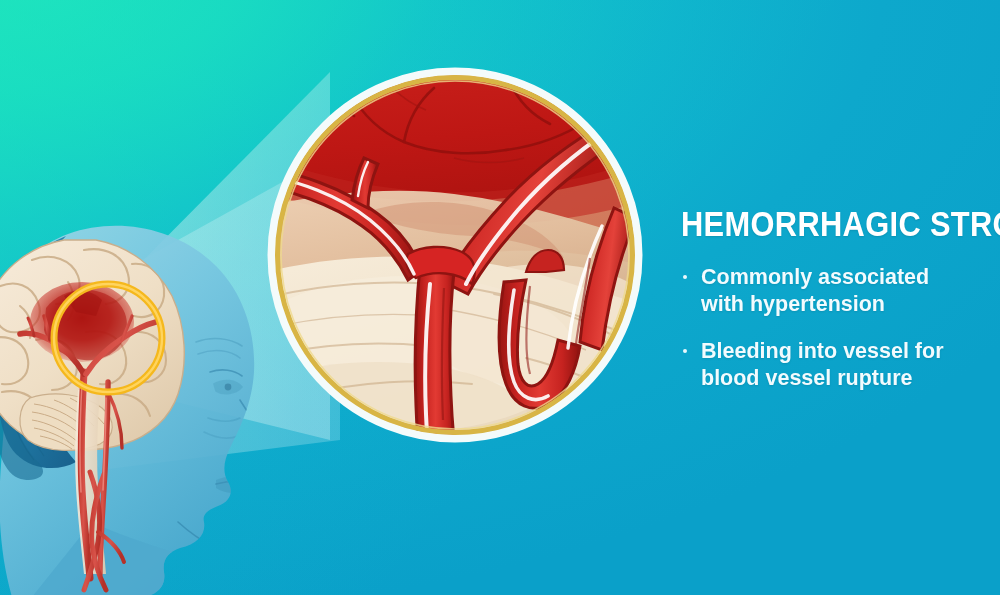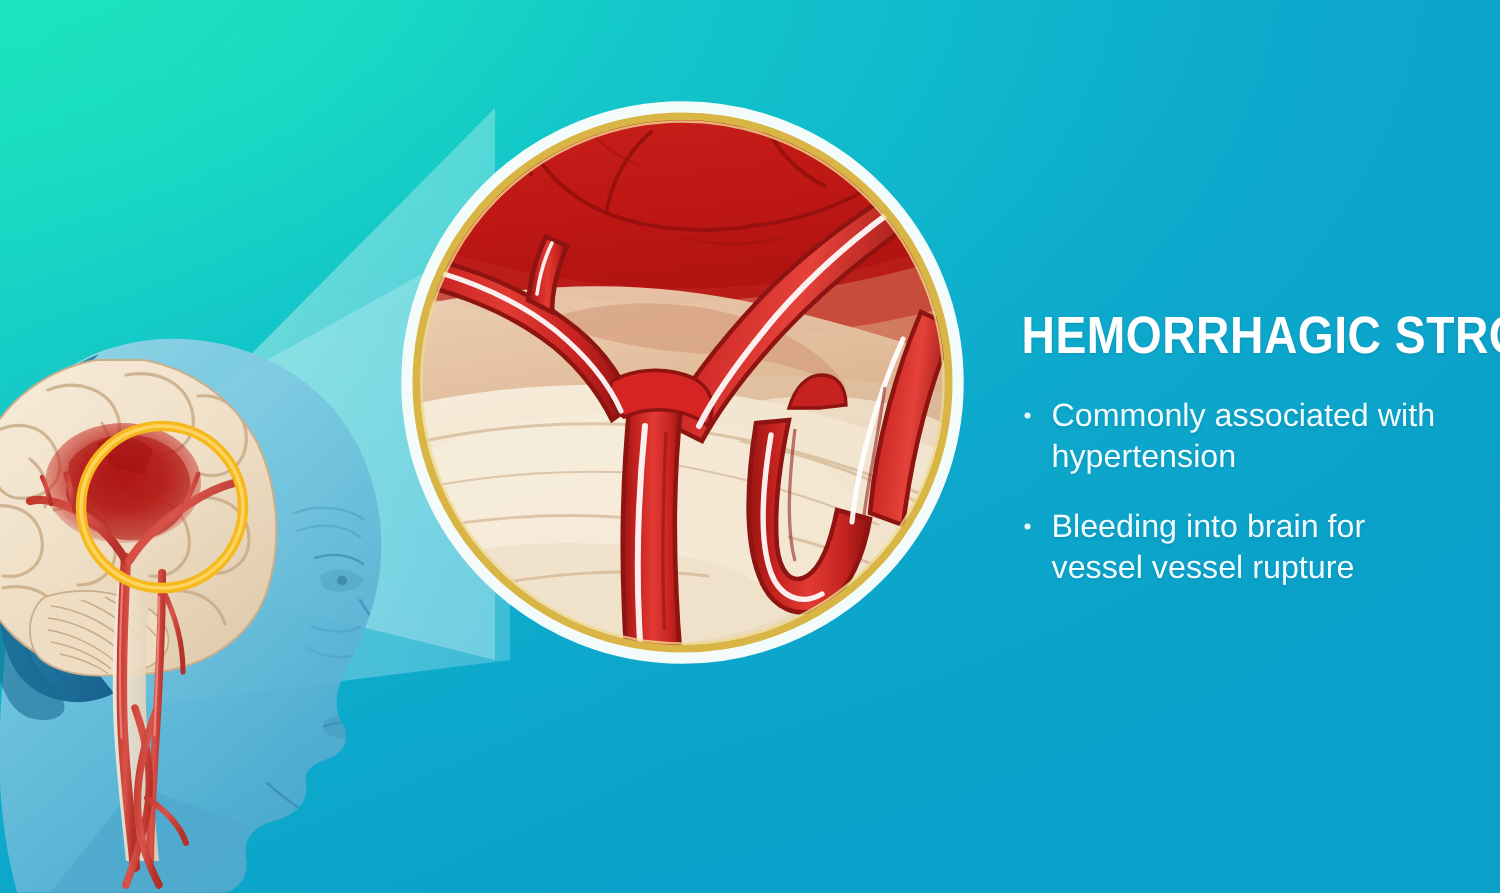--- a/index.html
+++ b/index.html
@@ -55,21 +55,21 @@
     text-shadow:0 1px 2px rgba(0,60,80,.18);
   }
   .bullets{margin:0;padding:0;list-style:none;}
   .bullet{
     position:relative;
     padding-left:20px;
     margin-bottom:20px;
     color:#F2FBFE;
     font-size:21.5px;
     line-height:27px;
-    font-weight:400;
+    font-weight:700;
     max-width:268px;
     text-shadow:0 1px 2px rgba(0,60,80,.16);
   }
   .bullet:last-child{margin-bottom:0;}
   .bullet .dot{
     position:absolute;left:2px;top:11px;
     width:4px;height:4px;border-radius:50%;
     background:#EAF8FD;
   }
 </style>
@@ -409,18 +409,18 @@
 
   <div class="panel">
     <h1 class="title">HEMORRHAGIC STROKE</h1>
     <ul class="bullets">
       <li class="bullet">
         <span class="dot"></span>
         <span>Commonly associated with hypertension</span>
       </li>
       <li class="bullet">
         <span class="dot"></span>
-        <span>Bleeding into brain for vessel vessel rupture</span>
+        <span>Bleeding into vessel for blood vessel rupture</span>
       </li>
     </ul>
   </div>
 
 </div>
 
 </body></html>

